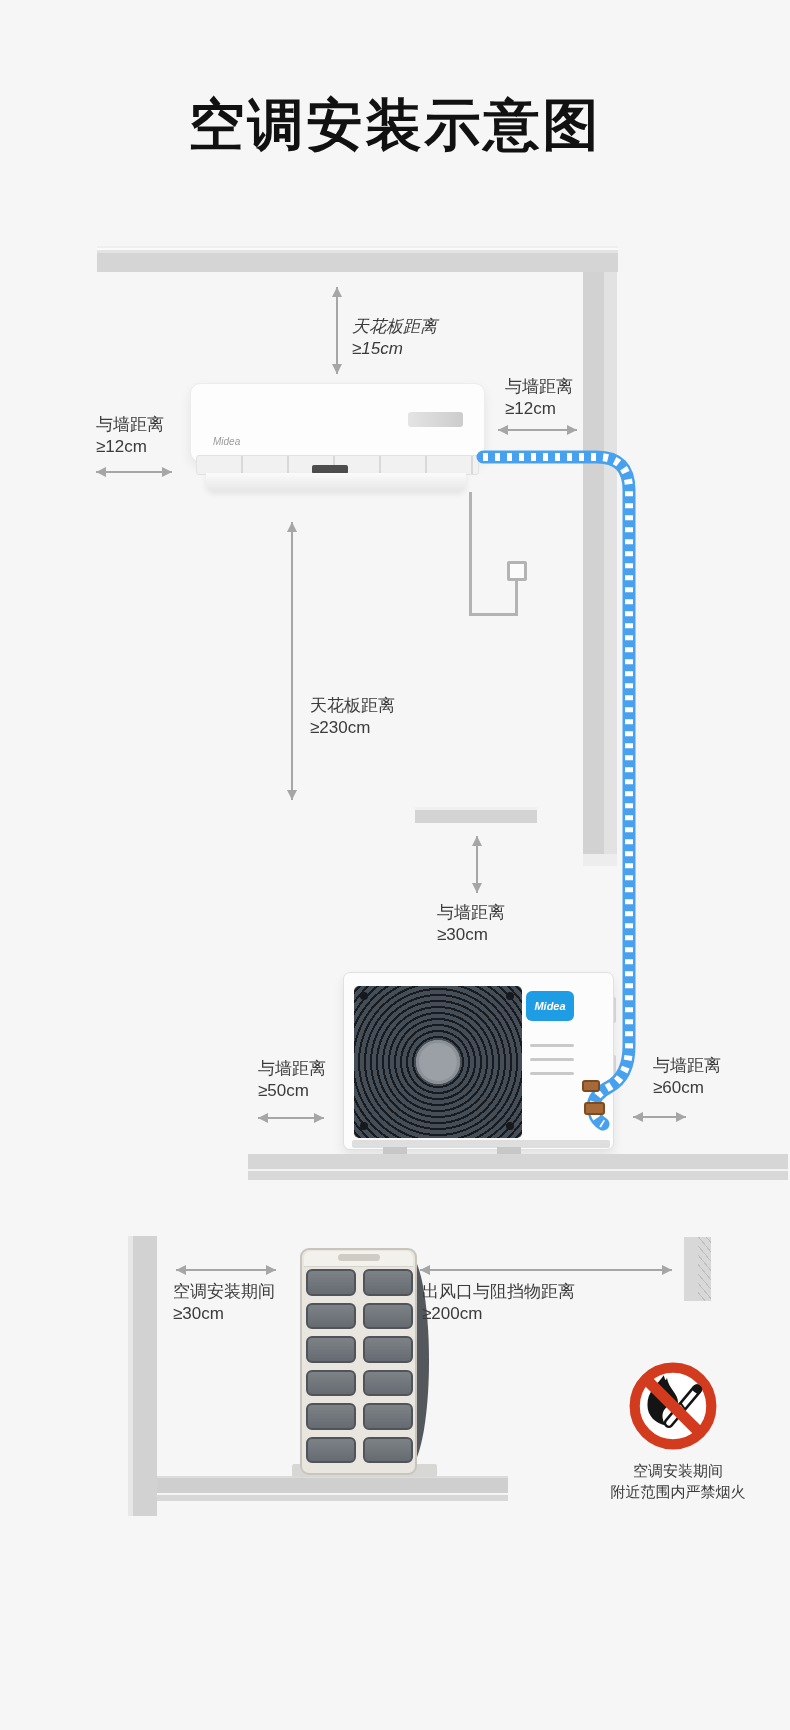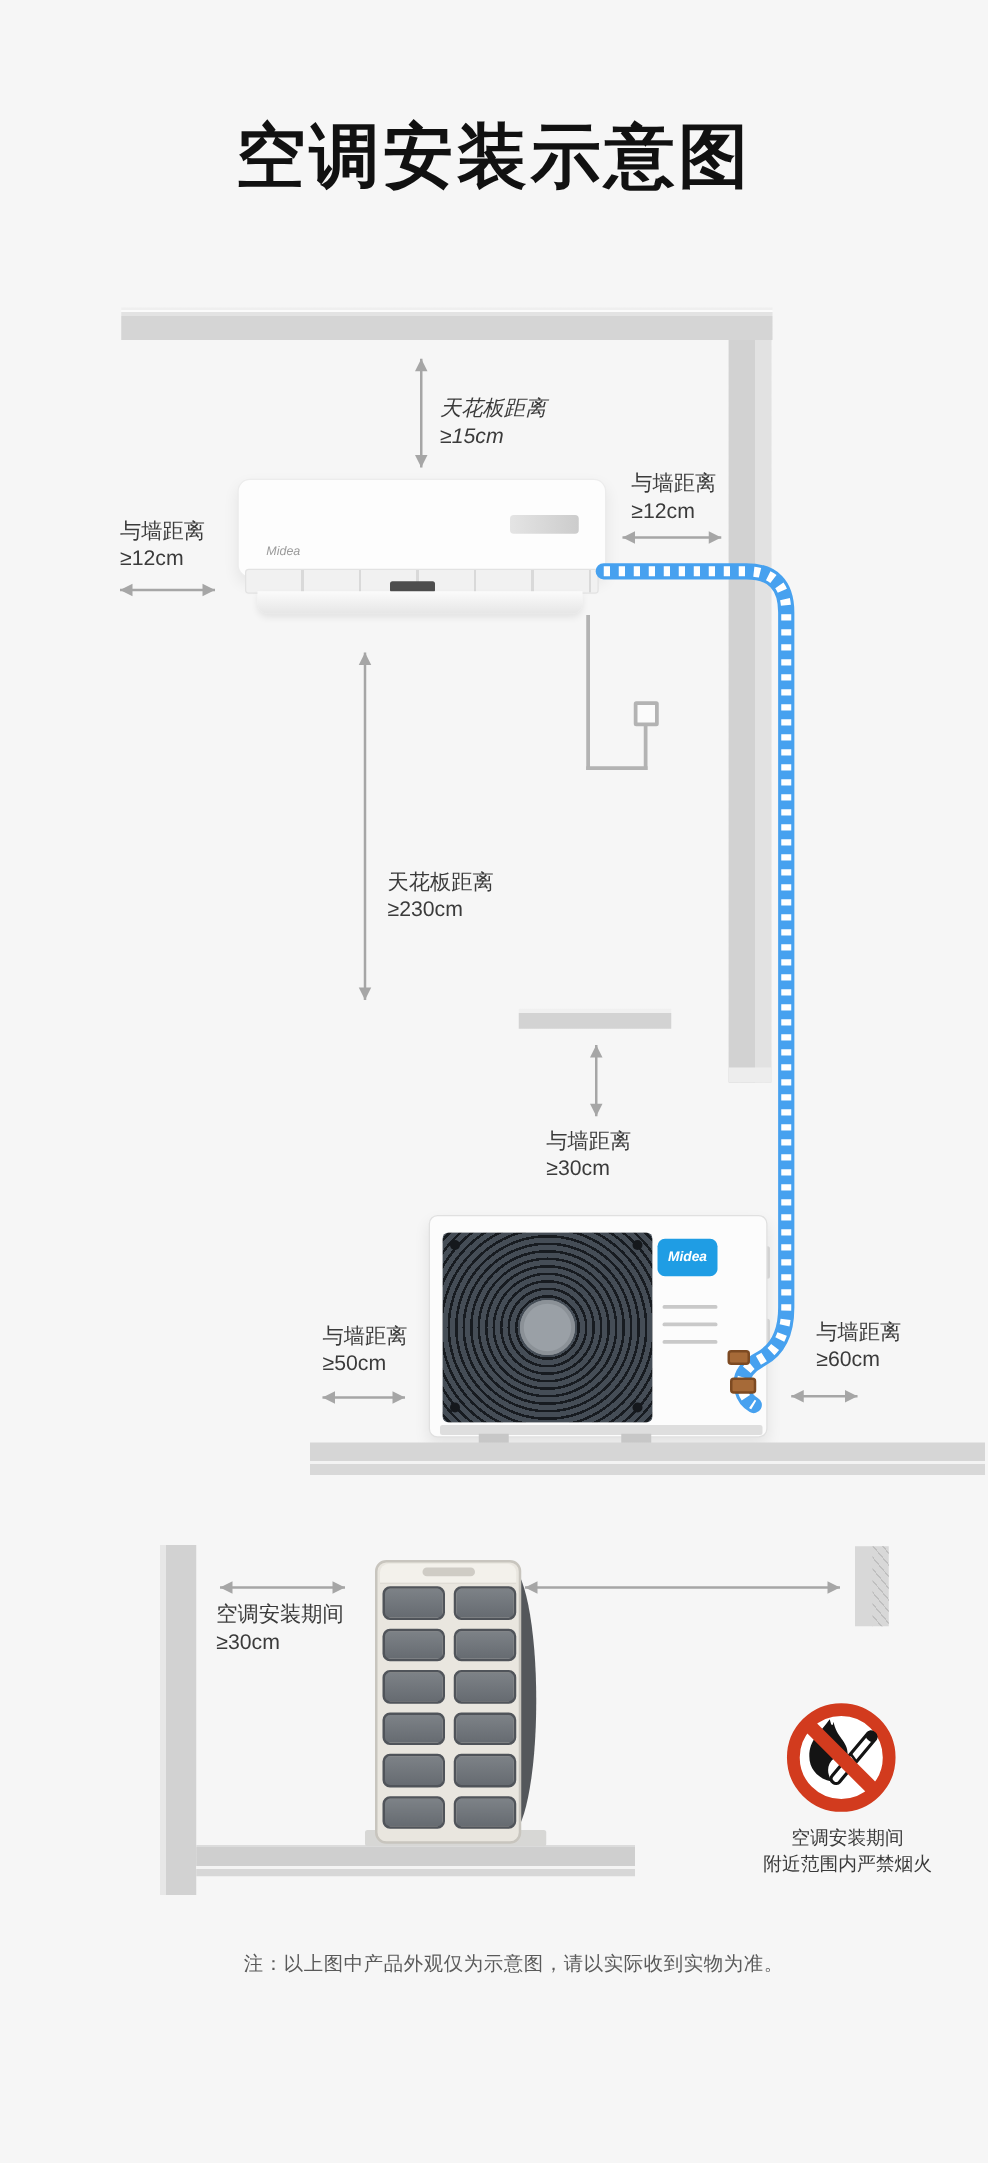--- a/index.html
+++ b/index.html
@@ -198,32 +198,35 @@
   <div class="abs obstacle">
       <i></i>
     </div>
 
   <div class="abs arr-h" style="left:176px;top:1269px;width:100px;"></div>
   <div class="abs meas" style="left:173px;top:1281px;">
     <div>空调安装期间</div>
     <div>≥30cm</div>
   </div>
   <div class="abs arr-h" style="left:420px;top:1269px;width:252px;"></div>
+  <div class="abs meas" style="left:422px;top:1281px;">
+    <div>出风口与阻挡物距离</div>
+    <div>≥200cm</div>
+  </div>
 
   <svg class="abs" style="left:627px;top:1360px;" width="92" height="92" viewBox="0 0 90 90">
     <circle cx="45" cy="45" r="37.5" fill="#ffffff" stroke="#d23b1e" stroke-width="10"></circle>
     <path d="M36 15 C 28 26 20 31 20 44 C 20 55 28 62 38 64 C 33 57 34 50 39 46 C 43 52 50 50 50 42 C 50 32 41 29 39 17 C 38 22 37 19 36 15 Z" fill="#141414"></path>
     <g transform="rotate(-50 40 63)">
       <rect x="38" y="59" width="50" height="7.5" rx="3.5" fill="#ffffff" stroke="#141414" stroke-width="2.5"></rect>
       <line x1="56" y1="59" x2="54" y2="66.5" stroke="#141414" stroke-width="2"></line>
       <line x1="64" y1="59" x2="62" y2="66.5" stroke="#141414" stroke-width="2"></line>
       <rect x="81" y="58" width="8" height="9.5" rx="4" fill="#141414"></rect>
     </g>
     <line x1="18.5" y1="18.5" x2="71.5" y2="71.5" stroke="#d23b1e" stroke-width="11"></line>
   </svg>
   <div class="abs warn-text">
     <div>空调安装期间</div>
     <div>附近范围内严禁烟火</div>
   </div>
 
-  <div class="abs note">注：以上图中产品外观仅为示意图，请以实际收到实物为准。</div>
 
 </div>
 
 </body></html>

